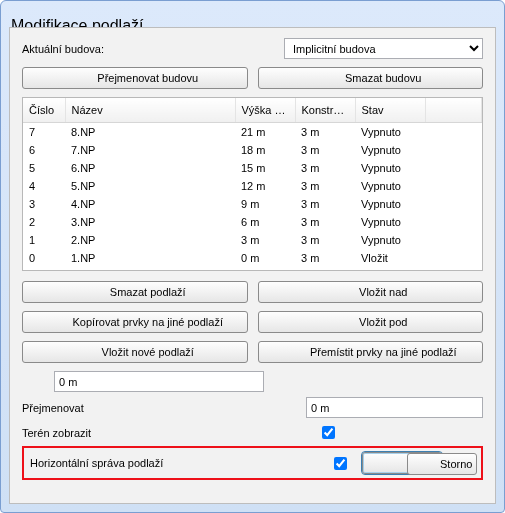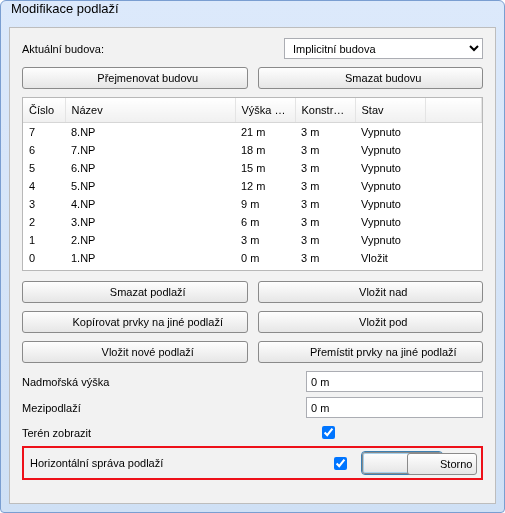--- a/index.html
+++ b/index.html
@@ -17,22 +17,22 @@
     height: 513px;
     background: linear-gradient(to bottom, #dce9fb 0%, #cfe0f5 100%);
     border: 1px solid #7a9ed1;
     box-sizing: border-box;
     border-radius: 6px 6px 4px 4px;
     position: relative;
     overflow: hidden;
   }
   .titlebar {
     height: 22px;
-    padding: 0 10px 0 10px;
-    font-size: 13px;
+    padding: 16px 10px 0 10px;
+    font-size: 16px;
     color: #000;
     background: transparent;
   }
   .client {
     position: absolute;
     left: 8px;
     right: 8px;
     top: 26px;
     bottom: 8px;
     background: #f2f2f2;
@@ -257,25 +257,24 @@
       <div class="btn-pair">
         <button>Kopírovat prvky na jiné podlaží</button>
         <button>Vložit pod</button>
       </div>
       <div class="btn-pair">
         <button>Vložit nové podlaží</button>
         <button>Přemístit prvky na jiné podlaží</button>
       </div>
 
       <div class="lbl-row">
-        <span class="lbl3">Nadmořská výška</span>
         <input type="text" value="0 m" style="">
       </div>
       <div class="lbl-row">
-        <span class="lbl3">Mezipodlaží</span>
+        <span class="lbl3">Přejmenovat</span>
         <input type="text" value="0 m" style="">
       </div>
 
       <div class="cb-row">
         <span class="lbl2">Terén zobrazit</span>
         <input type="checkbox" checked="" style="">
       </div>
 
       <div class="highlight-box">
         <span class="lbl2">Horizontální správa podlaží</span>

